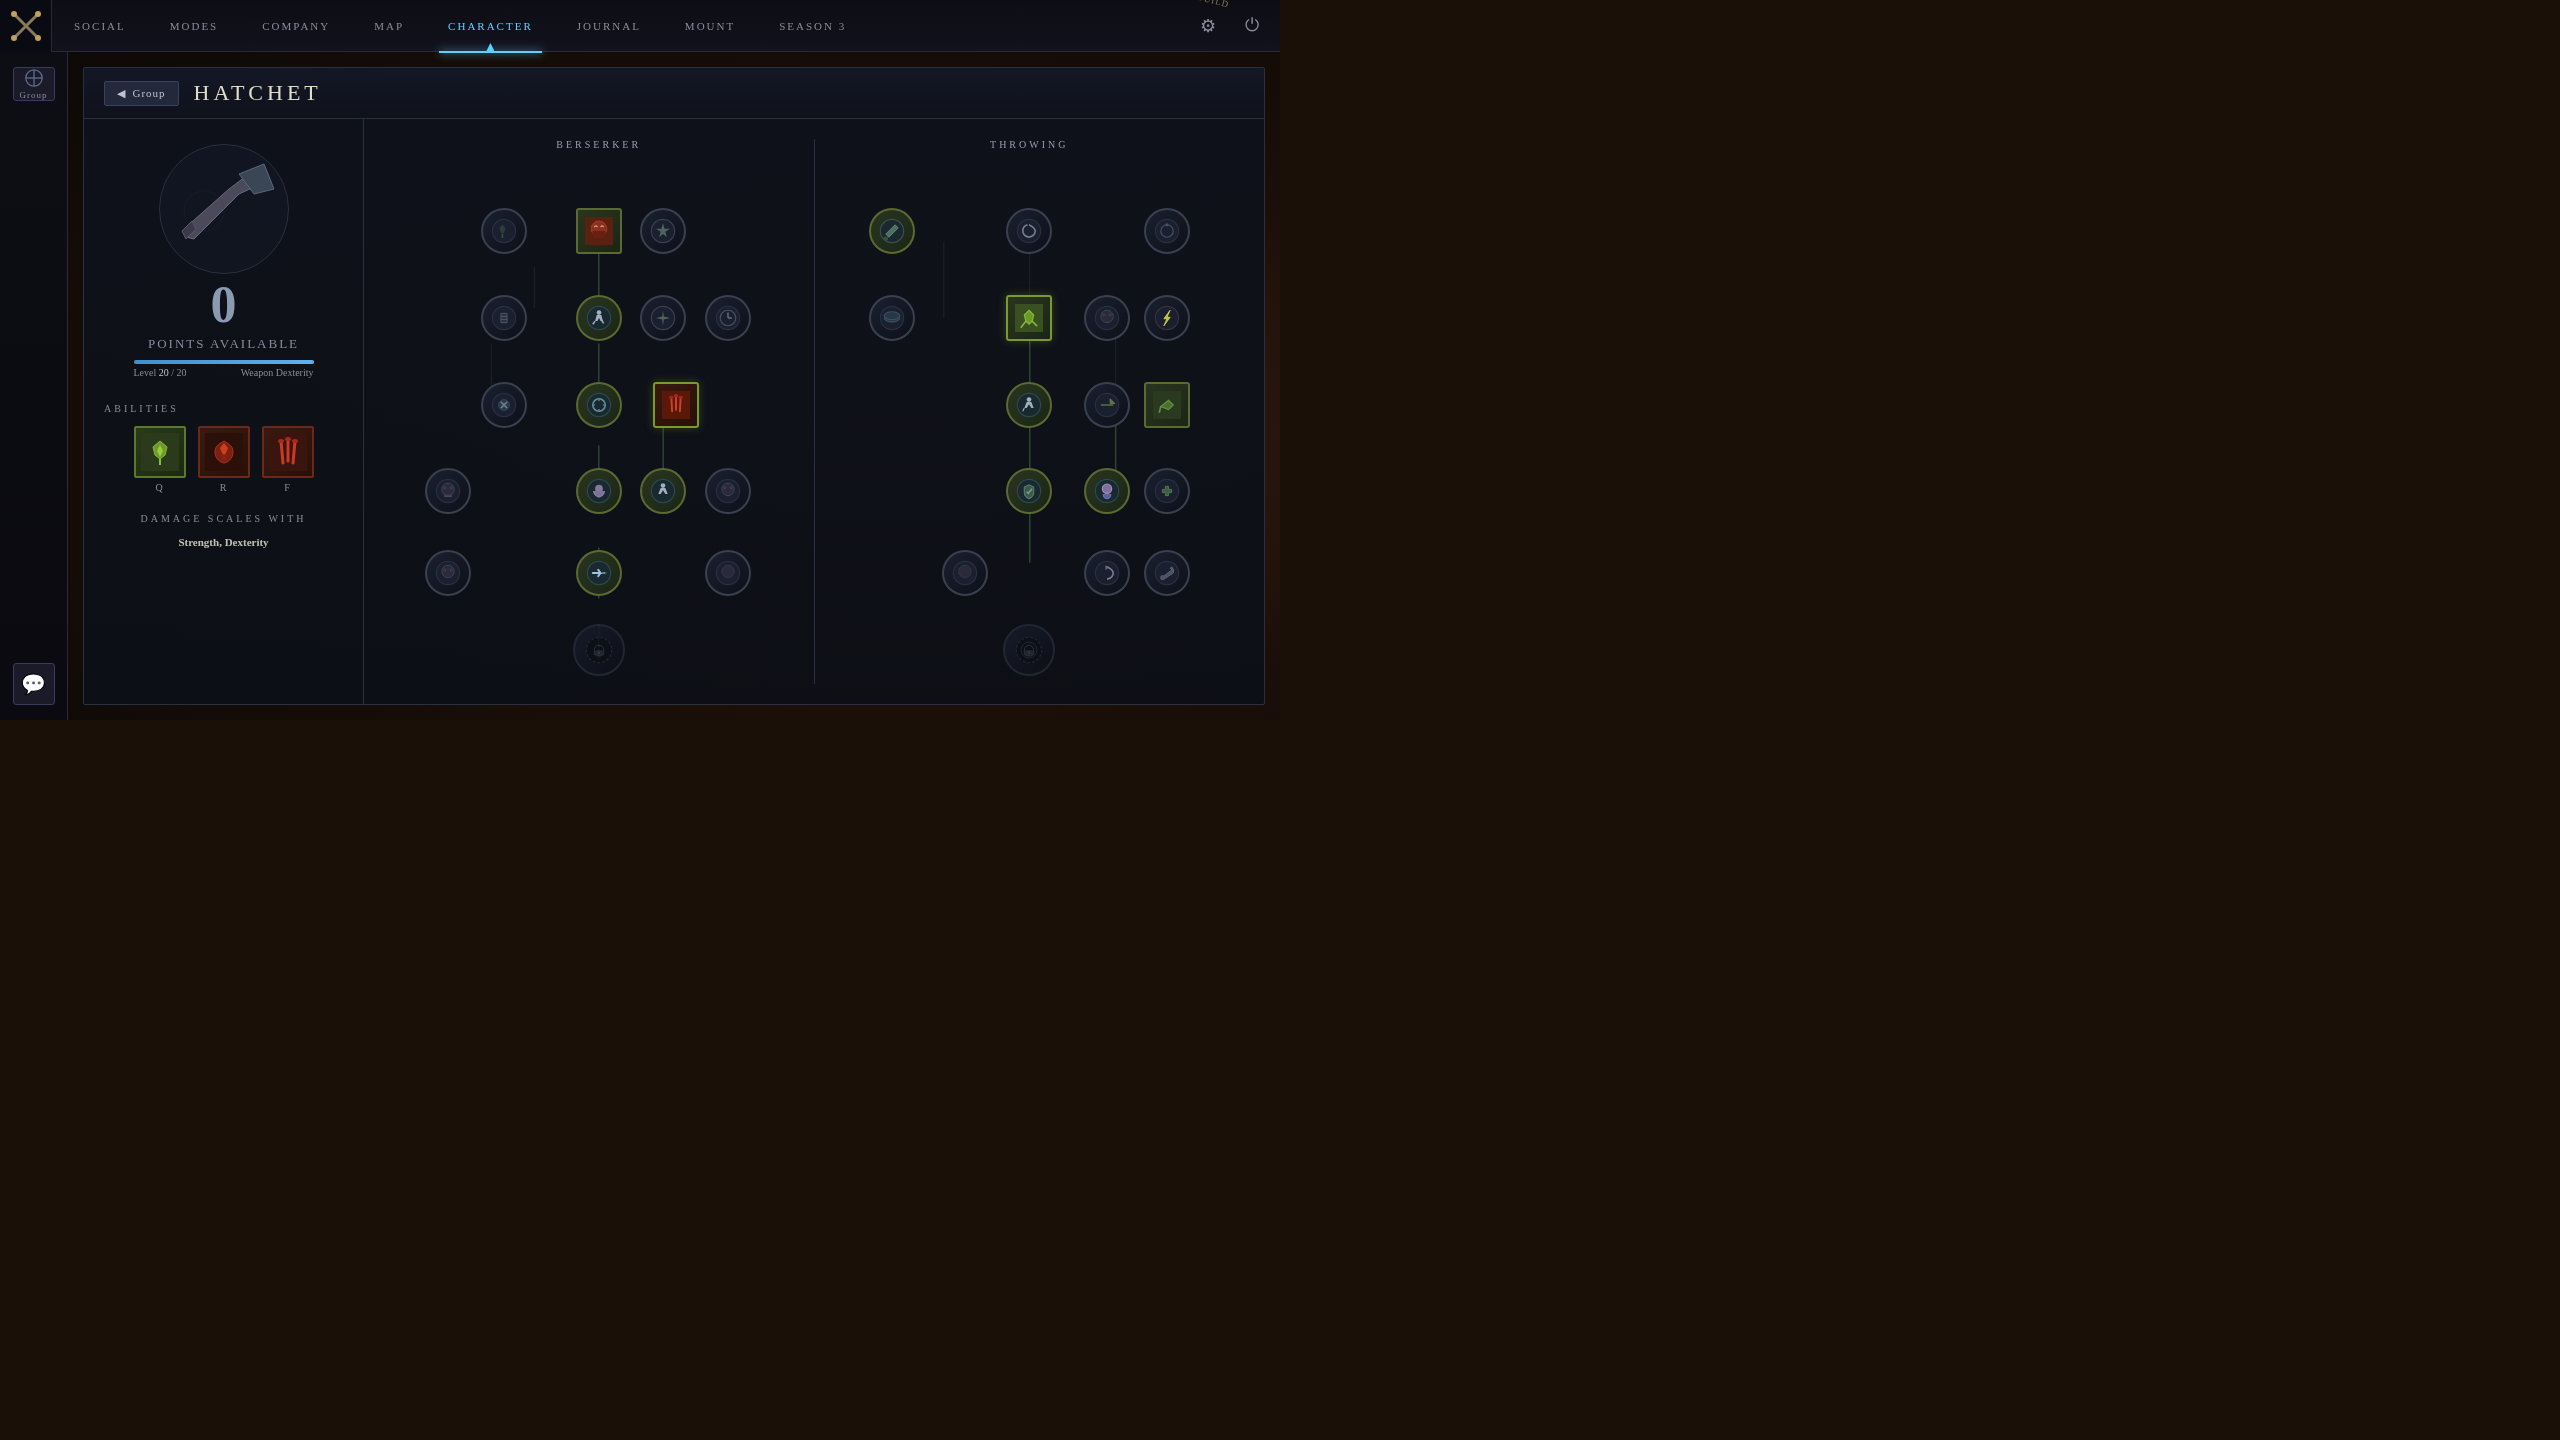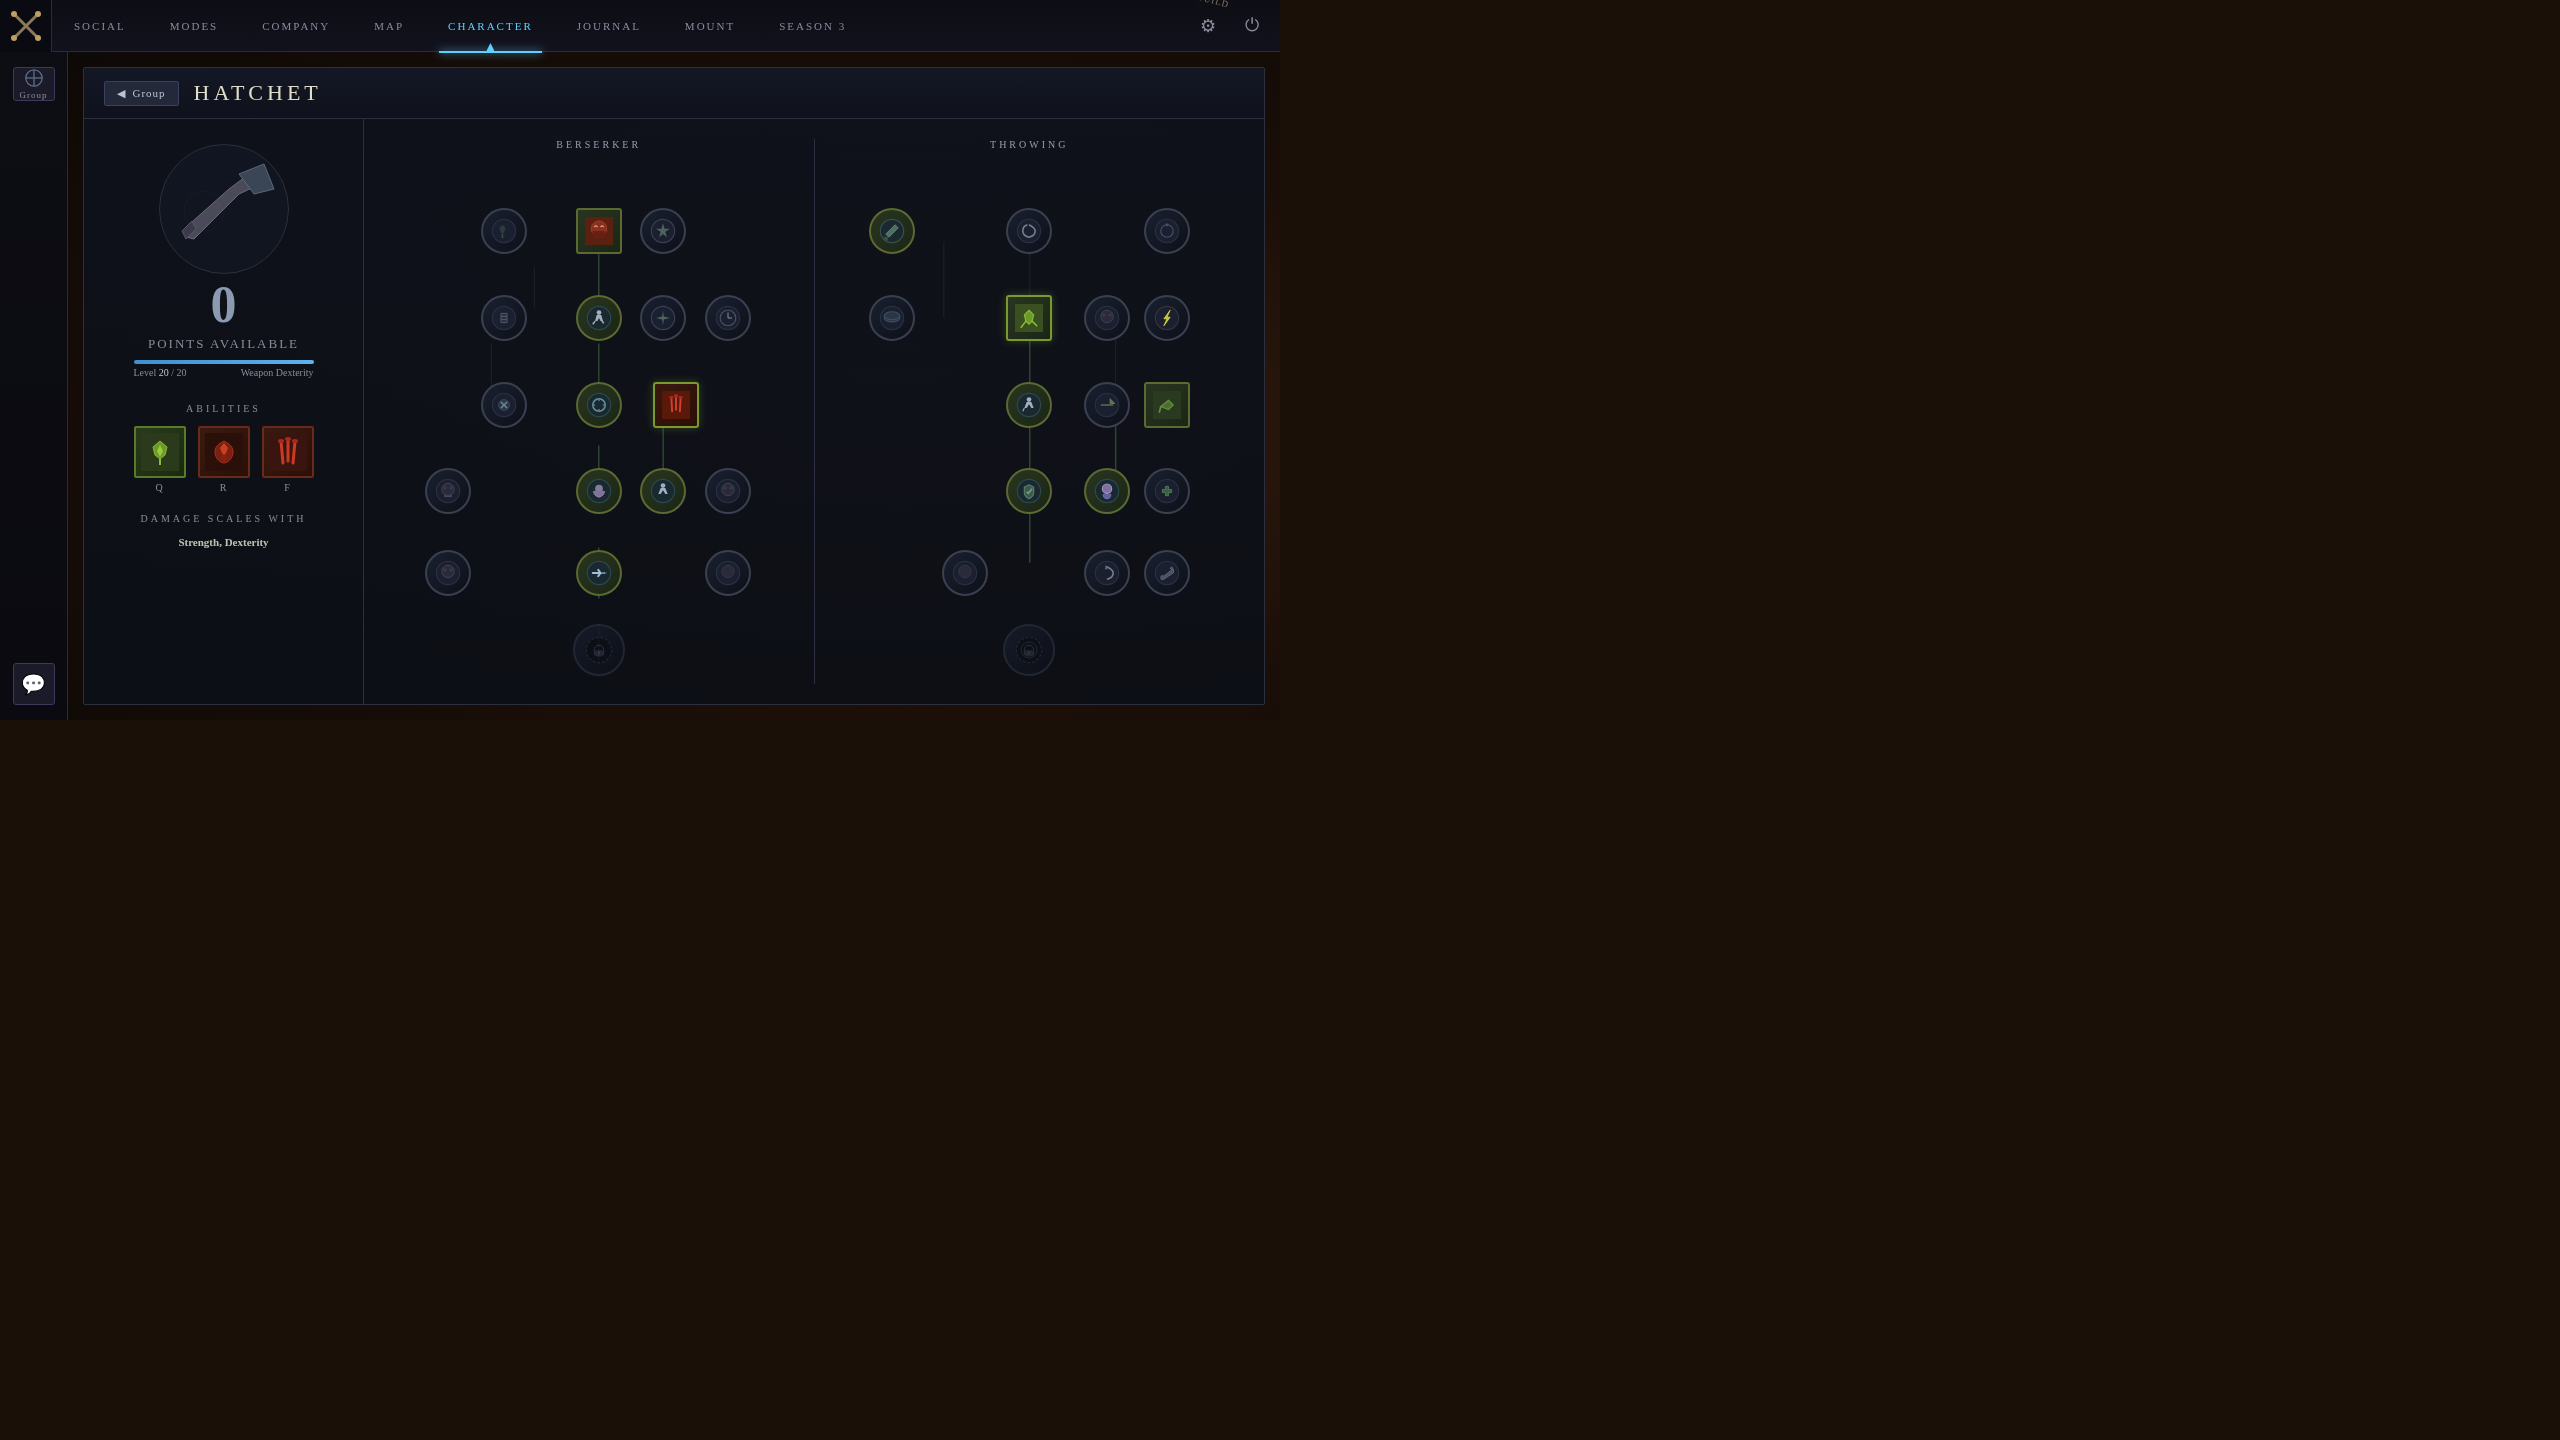--- a/index.html
+++ b/index.html
@@ -325,21 +325,20 @@
 
     .abilities-section {
       margin-top: 20px;
       width: 100%;
     }
 
     .section-title {
       font-size: 10px;
       letter-spacing: 3px;
       color: #8a8a9a;
-      text-align: center;
       text-transform: uppercase;
       margin-bottom: 12px;
     }
 
     .abilities-row {
       display: flex;
       justify-content: center;
       gap: 12px;
     }
 

